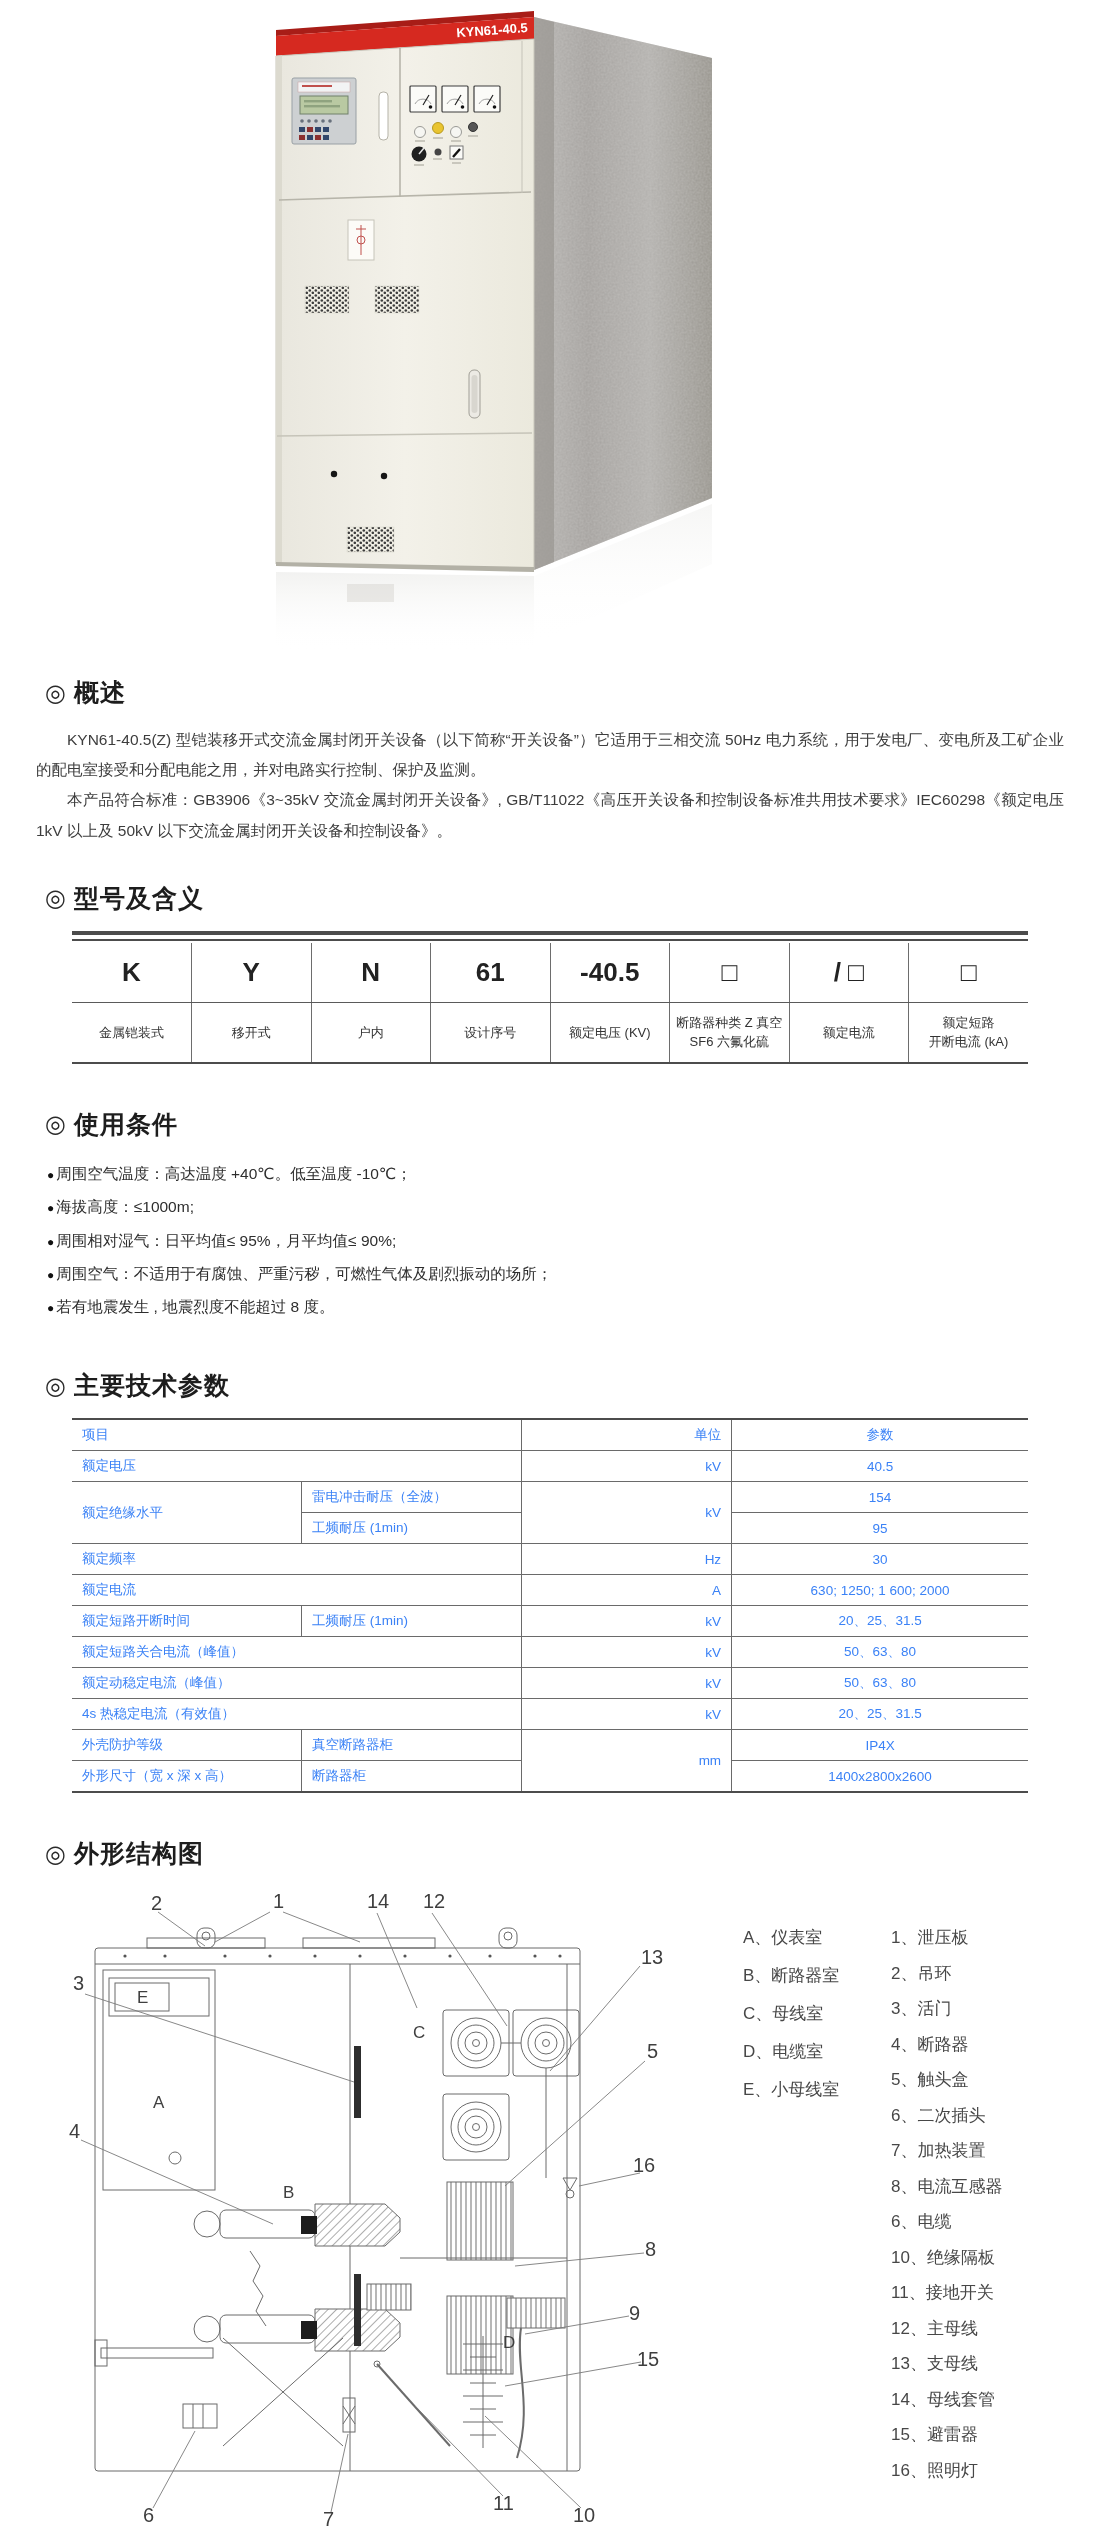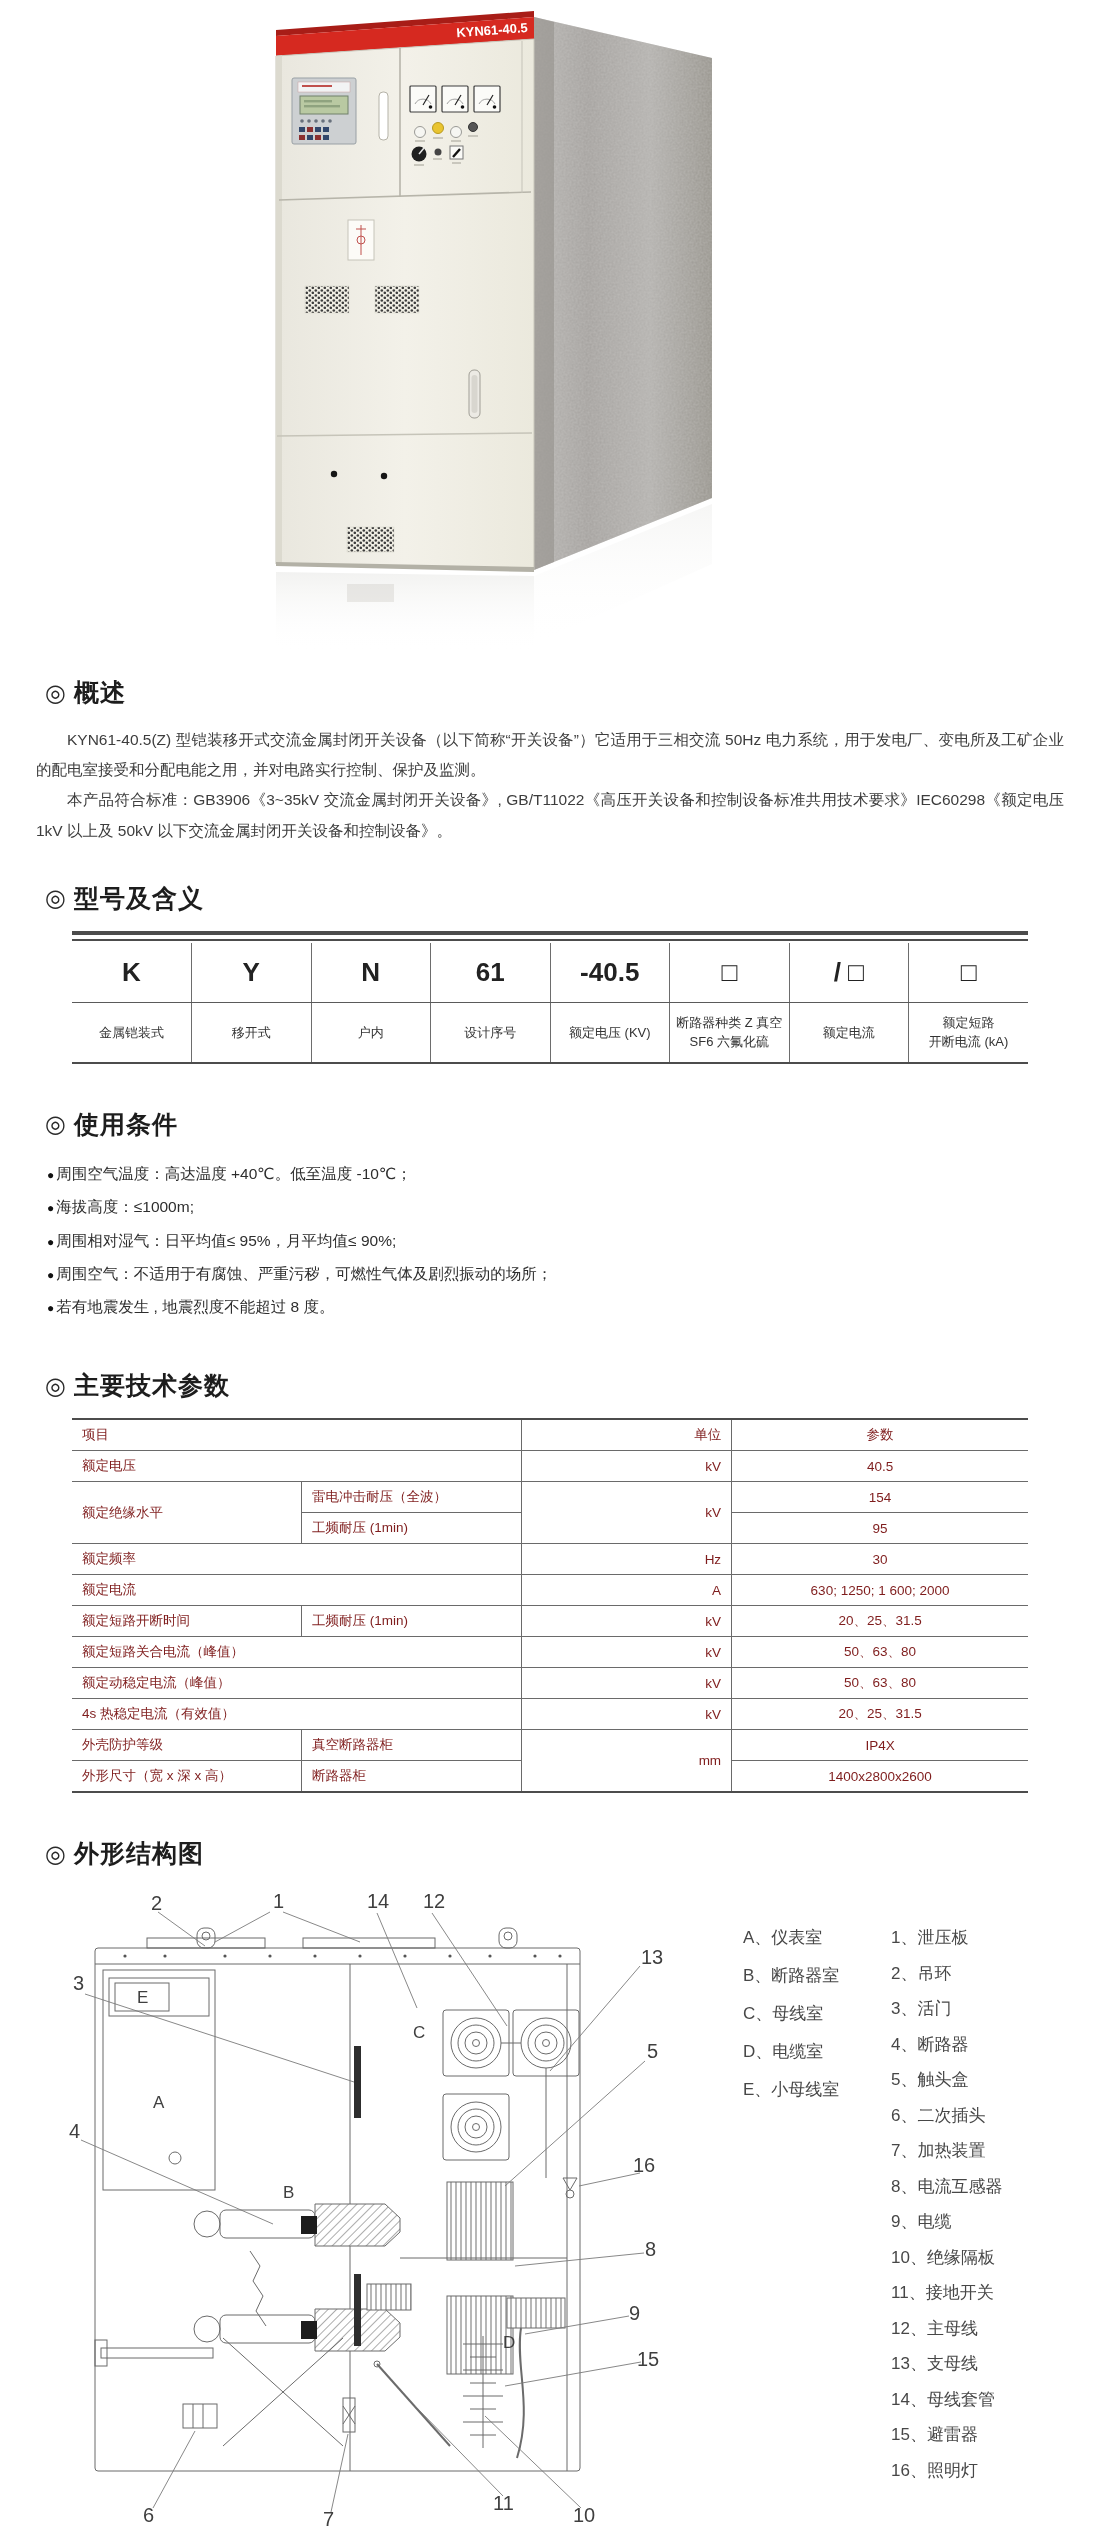--- a/index.html
+++ b/index.html
@@ -39,21 +39,21 @@
 
   
   .conditions{margin-top:44px;}
   .cond-list{list-style:none;margin:0 0 0 47px;padding:0;}
   .cond-list li{font-size:15.5px;color:#2e2e2e;line-height:2.15;display:flex;align-items:baseline;}
   .cond-list .bullet{font-size:12px;margin-right:2px;color:#111;}
 
   
   .params{margin-top:46px;}
   table.params-table{width:956px;margin:0 72px;border-collapse:collapse;table-layout:fixed;
-    border-top:2px solid #4c4c4c;border-bottom:2px solid #4c4c4c;font-size:13.5px;color:#7f1d1d;}
+    border-top:2px solid #4c4c4c;border-bottom:2px solid #4c4c4c;font-size:13.5px;color:#3b82f6;}
   table.params-table td{border-top:1px solid #6a6a6a;padding:6px 10px;vertical-align:middle;}
   table.params-table tr:first-child td{border-top:none;}
   td.c-item{text-align:left;}
   td.c-sub{text-align:left;border-left:1px solid #6a6a6a;}
   td.c-unit{text-align:right;border-left:1px solid #6a6a6a;}
   td.c-value{text-align:center;border-left:1px solid #6a6a6a;}
 
   
   .structure{margin-top:44px;}
   .structure-body{display:flex;align-items:flex-start;}
@@ -551,21 +551,21 @@
       </ul>
       <ul class="numbers">
         <li>1、泄压板</li>
         <li>2、吊环</li>
         <li>3、活门</li>
         <li>4、断路器</li>
         <li>5、触头盒</li>
         <li>6、二次插头</li>
         <li>7、加热装置</li>
         <li>8、电流互感器</li>
-        <li>9、电缆</li>
+        <li>6、电缆</li>
         <li>10、绝缘隔板</li>
         <li>11、接地开关</li>
         <li>12、主母线</li>
         <li>13、支母线</li>
         <li>14、母线套管</li>
         <li>15、避雷器</li>
         <li>16、照明灯</li>
       </ul>
     </div>
   </div>

